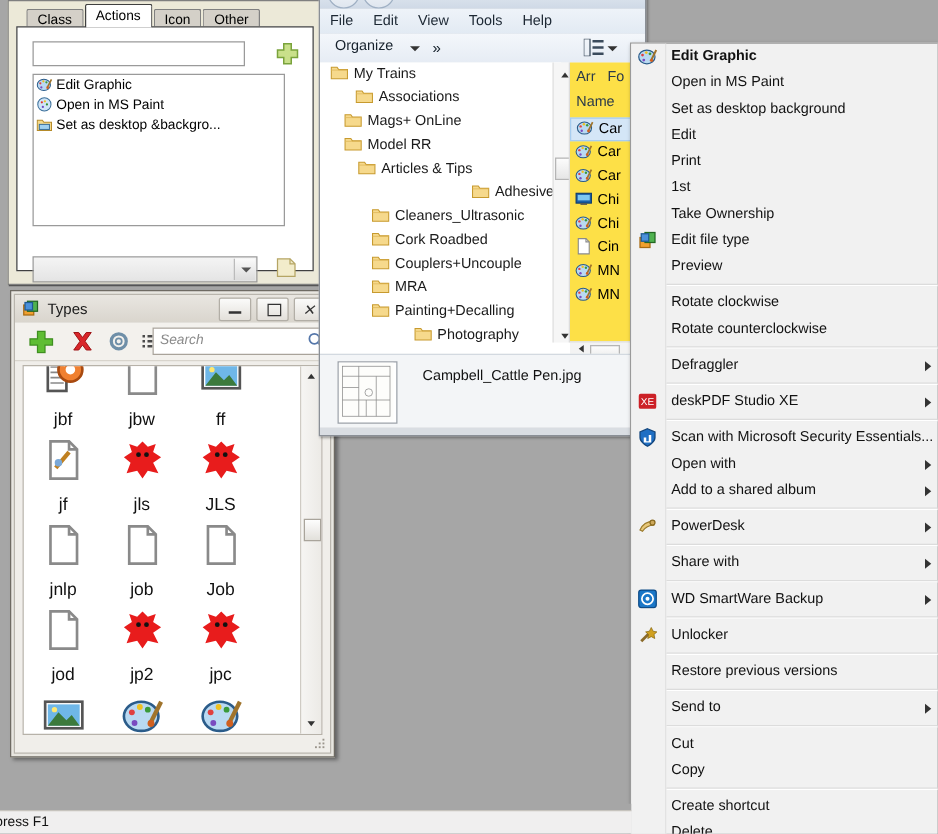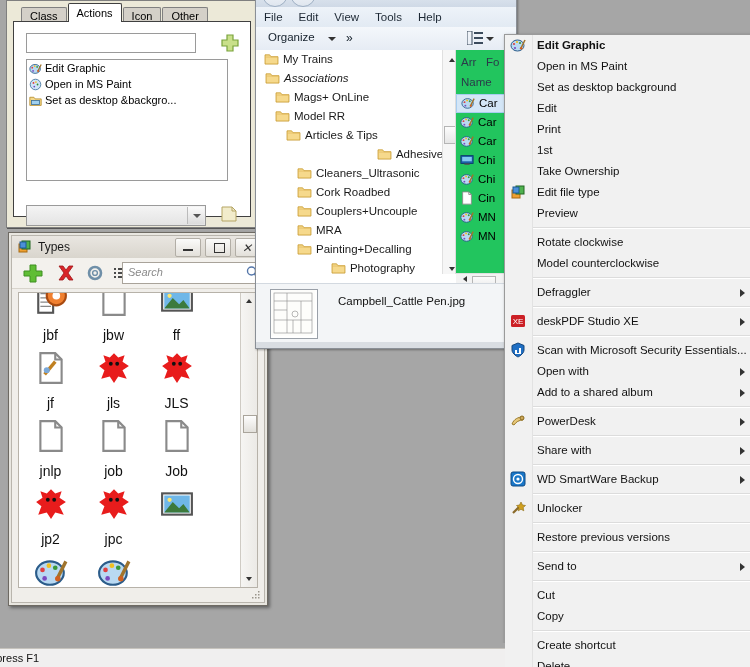--- a/index.html
+++ b/index.html
@@ -203,21 +203,21 @@
   .exp-tree-sb .thumb{
     position:absolute; left:1px; top:76px; width:11px; height:16px;
     background:linear-gradient(#fcfcfc,#e6e6e6); border:1px solid #b5b5b5;
   }
   .exp-tree-sb .up{ position:absolute; left:1px; top:2px; width:11px; height:11px; }
   .exp-tree-sb .dn{ position:absolute; left:1px; bottom:2px; width:11px; height:11px; }
 
   .exp-splitter{ position:absolute; left:199px; top:0; width:1px; bottom:16px; background:#dcdcdc; }
 
   .exp-listpane{
-    position:absolute; left:200px; top:0; right:0; bottom:16px; background:#22c55e; overflow:hidden;
+    position:absolute; left:200px; top:0; right:0; bottom:16px; background:#fde047; overflow:hidden;
   }
   .lp-colhdr{ position:absolute; left:0; top:0; right:0; height:40px; }
   .lp-arr{ position:absolute; left:5px; top:6px; font-size:11.5px; color:#2b3a4a; }
   .lp-fo{ position:absolute; left:30px; top:6px; font-size:11.5px; color:#2b3a4a; }
   .lp-name{ position:absolute; left:5px; top:26px; font-size:11.5px; color:#2b3a4a; }
   .lp-rows{ position:absolute; left:0; top:44px; right:0; bottom:0; }
   .lp-row{ height:19px; line-height:19px; white-space:nowrap; font-size:11.5px; padding-left:4px; }
   .lp-row.sel{ background:#d4e6f7; border:1px solid #a7cdf0; height:17px; line-height:17px; }
   .lp-row .ic{ display:inline-block; width:15px; height:14px; vertical-align:-3px; margin-right:3px; }
 
@@ -418,20 +418,23 @@
                 </svg></span><span class="cl">JLS</span></span><span class="t-cell"><span class="ci"><svg width="34" height="34" viewBox="0 0 16 16">
                   <path d="M3 1 h7 l3 3 v11 h-10 z" fill="#ffffff" stroke="#8a8a8a"></path>
                   <path d="M10 1 v3 h3" fill="none" stroke="#8a8a8a"></path>
                 </svg></span><span class="cl">jnlp</span></span><span class="t-cell"><span class="ci"><svg width="34" height="34" viewBox="0 0 16 16">
                   <path d="M3 1 h7 l3 3 v11 h-10 z" fill="#ffffff" stroke="#8a8a8a"></path>
                   <path d="M10 1 v3 h3" fill="none" stroke="#8a8a8a"></path>
                 </svg></span><span class="cl">job</span></span><span class="t-cell"><span class="ci"><svg width="34" height="34" viewBox="0 0 16 16">
                   <path d="M3 1 h7 l3 3 v11 h-10 z" fill="#ffffff" stroke="#8a8a8a"></path>
                   <path d="M10 1 v3 h3" fill="none" stroke="#8a8a8a"></path>
                 </svg></span><span class="cl">Job</span></span><span class="t-cell"><span class="ci"><svg width="34" height="34" viewBox="0 0 16 16">
+                  <path d="M3 1 h7 l3 3 v11 h-10 z" fill="#ffffff" stroke="#8a8a8a"></path>
+                  <path d="M10 1 v3 h3" fill="none" stroke="#8a8a8a"></path>
+                </svg></span><span class="cl">jod</span></span><span class="t-cell"><span class="ci"><svg width="34" height="34" viewBox="0 0 16 16">
                   <path d="M8 1 L10 3 L13 2 L12 5 L15 7 L12 9 L14 13 L10 12 L8 15 L6 12 L2 13 L3.5 9 L1 7 L4 5 L3 2 L6 3 z" fill="#e81c1c"></path>
                   <circle cx="6.5" cy="6" r=".9" fill="#111"></circle>
                   <circle cx="9.5" cy="6" r=".9" fill="#111"></circle>
                 </svg></span><span class="cl">jp2</span></span><span class="t-cell"><span class="ci"><svg width="34" height="34" viewBox="0 0 16 16">
                   <path d="M8 1 L10 3 L13 2 L12 5 L15 7 L12 9 L14 13 L10 12 L8 15 L6 12 L2 13 L3.5 9 L1 7 L4 5 L3 2 L6 3 z" fill="#e81c1c"></path>
                   <circle cx="6.5" cy="6" r=".9" fill="#111"></circle>
                   <circle cx="9.5" cy="6" r=".9" fill="#111"></circle>
                 </svg></span><span class="cl">jpc</span></span><span class="t-cell"><span class="ci"><svg width="34" height="34" viewBox="0 0 16 16">
                   <rect x="1" y="3" width="14" height="10" fill="#ffffff" stroke="#555"></rect>
                   <rect x="2" y="4" width="12" height="8" fill="#6fb7e8"></rect>
@@ -500,21 +503,21 @@
       </span>
       <span class="viewcaret"></span>
     </div>
 
     <div class="exp-body">
       <div class="exp-tree" id="expTree">
           <div class="tree-row" style="padding-left: 8px;"><span class="fld"><svg width="15" height="12" viewBox="0 0 16 13">
                 <path d="M1 2 h5 l1.4 2 h7.6 v8 h-14 z" fill="#f6d98c" stroke="#c79a2e" stroke-width=".9"></path>
                 <path d="M1 4.4 h14" stroke="#e0b85a" stroke-width=".7"></path>
               </svg></span><span>My Trains</span></div>
-          <div class="tree-row" style="padding-left: 9px; font-style: italic;"><span class="fld"><svg width="15" height="12" viewBox="0 0 16 13">
+          <div class="tree-row" style="padding-left: 28px;"><span class="fld"><svg width="15" height="12" viewBox="0 0 16 13">
                 <path d="M1 2 h5 l1.4 2 h7.6 v8 h-14 z" fill="#f6d98c" stroke="#c79a2e" stroke-width=".9"></path>
                 <path d="M1 4.4 h14" stroke="#e0b85a" stroke-width=".7"></path>
               </svg></span><span>Associations</span></div>
           <div class="tree-row" style="padding-left: 19px;"><span class="fld"><svg width="15" height="12" viewBox="0 0 16 13">
                 <path d="M1 2 h5 l1.4 2 h7.6 v8 h-14 z" fill="#f6d98c" stroke="#c79a2e" stroke-width=".9"></path>
                 <path d="M1 4.4 h14" stroke="#e0b85a" stroke-width=".7"></path>
               </svg></span><span>Mags+ OnLine</span></div>
           <div class="tree-row" style="padding-left: 19px;"><span class="fld"><svg width="15" height="12" viewBox="0 0 16 13">
                 <path d="M1 2 h5 l1.4 2 h7.6 v8 h-14 z" fill="#f6d98c" stroke="#c79a2e" stroke-width=".9"></path>
                 <path d="M1 4.4 h14" stroke="#e0b85a" stroke-width=".7"></path>
@@ -678,21 +681,21 @@
         <div class="ctx-item"><span>1st</span></div>
         <div class="ctx-item"><span>Take Ownership</span></div>
         <div class="ctx-item"><span class="mico"><svg width="16" height="16" viewBox="0 0 16 16">
               <rect x="2" y="6" width="8" height="8" fill="#f0a030" stroke="#a86a10"></rect>
               <rect x="6" y="2" width="8" height="8" fill="#4fb24f" stroke="#226622"></rect>
               <rect x="3" y="3" width="6" height="6" fill="#4a90d9" stroke="#1d5a94"></rect>
             </svg></span><span>Edit file type</span></div>
         <div class="ctx-item"><span>Preview</span></div>
         <div class="ctx-sep"></div>
         <div class="ctx-item"><span>Rotate clockwise</span></div>
-        <div class="ctx-item"><span>Model counterclockwise</span></div>
+        <div class="ctx-item"><span>Rotate counterclockwise</span></div>
         <div class="ctx-sep"></div>
         <div class="ctx-item"><span>Defraggler</span><span class="sub"></span></div>
         <div class="ctx-sep"></div>
         <div class="ctx-item"><span class="mico"><svg width="16" height="16" viewBox="0 0 16 16">
               <rect x="1" y="2" width="14" height="12" rx="1.5" fill="#cc2026"></rect>
               <text x="8" y="11" font-size="8" fill="#fff" text-anchor="middle" font-family="Liberation Sans">XE</text>
             </svg></span><span>deskPDF Studio XE</span><span class="sub"></span></div>
         <div class="ctx-sep"></div>
         <div class="ctx-item"><span class="mico"><svg width="16" height="16" viewBox="0 0 16 16">
               <path d="M8 1 L14 3.5 V8 C14 12 8 15 8 15 C8 15 2 12 2 8 V3.5 z" fill="#1f6fc4" stroke="#13467d"></path>

